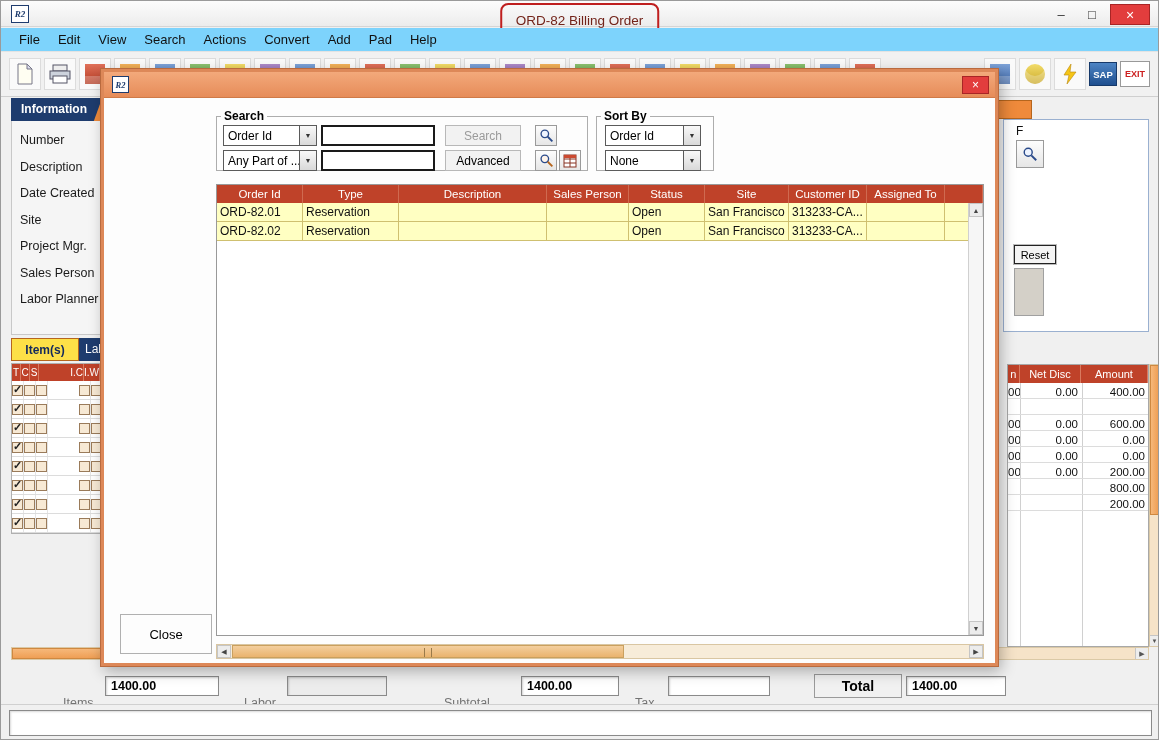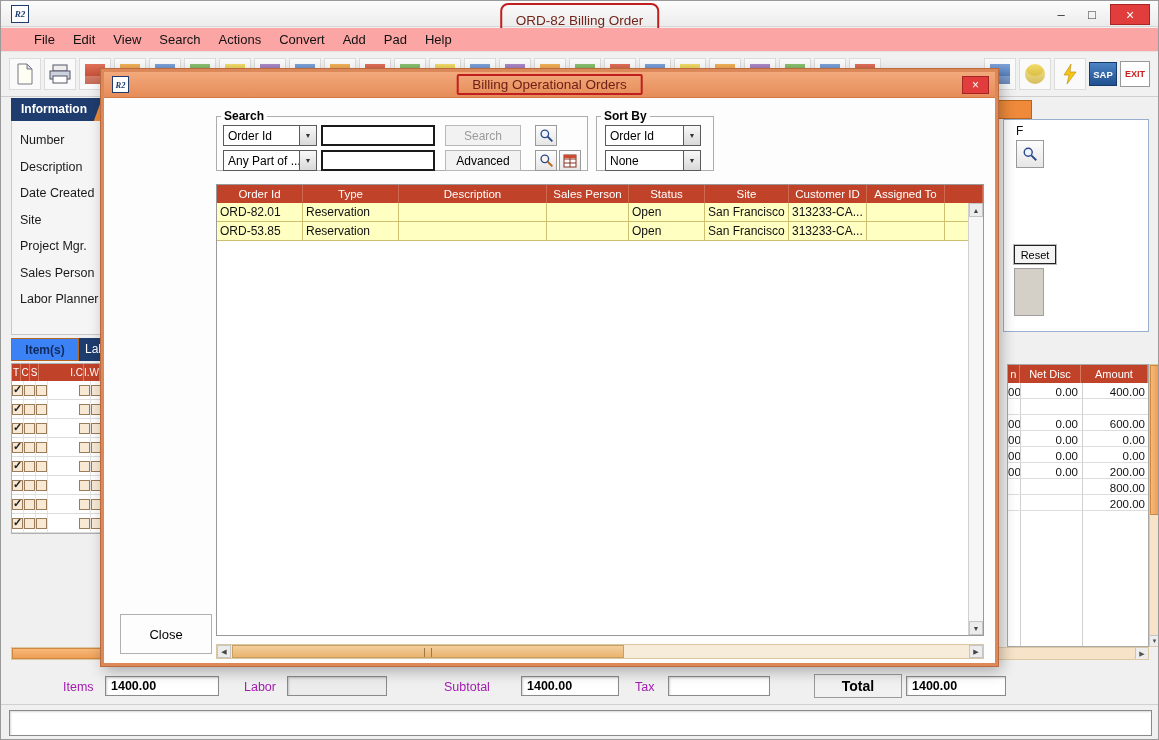--- a/index.html
+++ b/index.html
@@ -17,21 +17,21 @@
   .titlebox { position:absolute; left:50%; top:2px; transform:translateX(-50%);
               border:2px solid #bf1f1f; border-radius:8px; padding:8px 14px;
               color:#73241a; font-size:13.5px; white-space:nowrap; }
   .winbtns { position:absolute; right:8px; top:3px; display:flex; gap:5px; }
   .wbtn { width:26px; height:21px; display:flex; align-items:center; justify-content:center;
           font-size:13px; color:#333; background:transparent; }
   .wbtn.close { width:40px; background:#e23d3d; border:1px solid #a82525; color:#fff; font-size:14px; }
 
   
   .menubar { position:absolute; left:0; top:27px; width:100%; height:23px; display:flex;
-             align-items:flex-end; padding-left:24px; background:#fca5a5; }
+             align-items:flex-end; padding-left:9px; background:#7dd3fc; }
   .mitem { padding:0 9px; font-size:13px; color:#111; line-height:23px; }
   .toolbar { position:absolute; left:0; top:50px; width:100%; height:46px; background:#f1f1f1;
              border-top:1px solid #e3e3e3; border-bottom:1px solid #cfcfcf;
              display:flex; align-items:center; padding:0 8px; gap:3px; }
   .ticon { width:32px; height:32px; border:1px solid #dcdcdc; background:#fafafa; flex:0 0 auto;
            display:flex; align-items:center; justify-content:center; }
   .gicon::before { content:""; width:20px; height:20px; display:block;
                    box-shadow: inset 0 -8px 0 rgba(255,255,255,.25); }
   .c1::before { background:linear-gradient(#f2b25c,#d98a28); }
   .c2::before { background:linear-gradient(#7ea3d8,#3c66a8); }
@@ -51,21 +51,21 @@
   
   .info-tab { position:absolute; left:10px; top:97px; width:98px; height:23px; background:#1e3c6e;
               color:#fff; font-weight:bold; font-size:12px; line-height:23px; padding-left:10px;
               overflow:hidden; }
   .info-tab::after { content:""; position:absolute; right:-5px; top:0; bottom:0; width:16px;
                      background:#ef8a3b; transform:skewX(-20deg); }
   .info-panel { position:absolute; left:10px; top:120px; width:98px; height:214px;
                 background:#f5f5f5; border:1px solid #c8c8c8; border-top:none; padding:12px 0 0 8px; }
   .ilabel { height:26.5px; font-size:12.5px; color:#1a1a1a; }
 
-  .items-tab { position:absolute; left:10px; top:337px; width:68px; height:23px; background:#3b82f6;
+  .items-tab { position:absolute; left:10px; top:337px; width:68px; height:23px; background:#fde047;
                border:1px solid #b5651d; color:#13295c; font-weight:bold; font-size:12px;
                display:flex; align-items:center; justify-content:center;text-align:right; }
   .labor-tab { position:absolute; left:78px; top:337px; width:42px; height:23px; background:#1e3c6e;
                color:#fff; font-size:12px; line-height:23px; padding-left:6px; overflow:hidden; }
 
   
   .grid { position:absolute; left:10px; top:362px; width:90px; border:1px solid #b0b0b0;
           background:#fff; overflow:hidden; }
   .ghead { display:flex; height:17px; background:#bf4229; }
   .ghc { color:#fff; font-size:10px; display:flex; align-items:center; justify-content:center;
@@ -112,21 +112,21 @@
   .vscroll { position:absolute; left:1148px; top:363px; width:11px; height:283px; background:#f6e3c8;
              border:1px solid #dbc9a6; }
   .vthumb { position:absolute; left:0; top:0; width:9px; height:150px;
             background:linear-gradient(90deg,#f6b87a,#ef9f55); border:1px solid #cf8840; }
   .varrow { position:absolute; bottom:0; left:0; width:9px; height:11px; background:#ededed;
             border-top:1px solid #c5c5c5; font-size:6px; color:#555; display:flex;
             align-items:center; justify-content:center; }
 
   
   .totbar { position:absolute; left:0; top:668px; width:100%; height:34px; background:#f0f0f0; }
-  .tlabel { position:absolute; font-size:12.5px; color:#a21caf; top:11px; }
+  .tlabel { position:absolute; font-size:12.5px; color:#737373; top:27px; }
   .tfield { position:absolute; top:7px; height:20px; background:#fff; border:1px solid #8a8a8a;
             box-shadow:inset 1px 1px 2px rgba(0,0,0,.18); font-weight:bold; font-size:12.5px;
             padding:2px 0 0 5px; }
   .totalbox { position:absolute; left:813px; top:5px; width:88px; height:24px; background:#f1f1f1;
               border:1px solid #9a9a9a; font-weight:bold; font-size:14px; display:flex;
               align-items:center; justify-content:center; }
   .statusbar { position:absolute; left:0; top:703px; width:100%; height:37px; background:#f0f0f0;
                border-top:1px solid #d0d0d0; }
   .statusfield { position:absolute; left:8px; top:5px; width:1143px; height:26px; background:#fff;
                  border:1px solid #8a8a8a; box-shadow:inset 1px 1px 2px rgba(0,0,0,.15); }
@@ -511,21 +511,20 @@
     <div class="tfield" style="left:905px; width:100px;">1400.00</div>
   </div>
 
   <div class="statusbar">
     <div class="statusfield"></div>
   </div>
 
   <div class="dialog">
     <div class="dtitlebar">
       <div class="dlogo">R2</div>
-      <div class="dtitlebox">Billing Operational Orders</div>
       <div class="dclose">×</div>
     </div>
     <div class="dbody">
 
       <fieldset style="left:112px; top:11px; width:372px; height:62px;">
         <legend>Search</legend>
         <div class="combo" style="left:6px; top:2px; width:94px;">
           <span class="ctxt">Order Id</span>
             <span class="cdd">▼</span>
         </div>
@@ -589,21 +588,21 @@
             <span class="dc cw1">Reservation</span>
             <span class="dc cw2"></span>
             <span class="dc cw3"></span>
             <span class="dc cw4">Open</span>
             <span class="dc cw5">San Francisco</span>
             <span class="dc cw6">313233-CA...</span>
             <span class="dc cw7"></span>
             <span class="dc dfill"></span>
           </div>
         <div class="drow">
-            <span class="dc cw0">ORD-53.85</span>
+            <span class="dc cw0">ORD-82.02</span>
             <span class="dc cw1">Reservation</span>
             <span class="dc cw2"></span>
             <span class="dc cw3"></span>
             <span class="dc cw4">Open</span>
             <span class="dc cw5">San Francisco</span>
             <span class="dc cw6">313233-CA...</span>
             <span class="dc cw7"></span>
             <span class="dc dfill"></span>
           </div>
         <div class="dvscroll">

